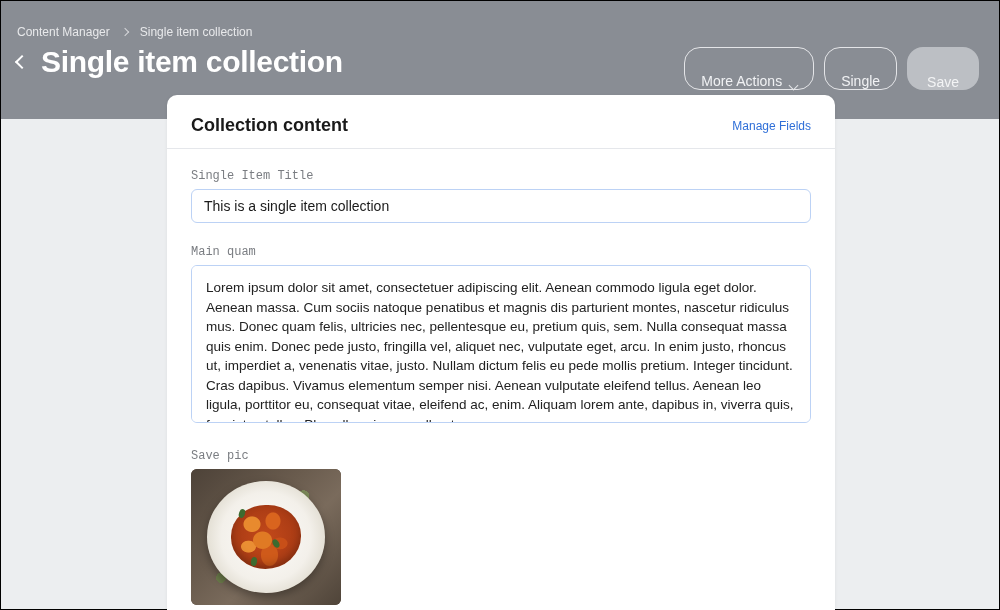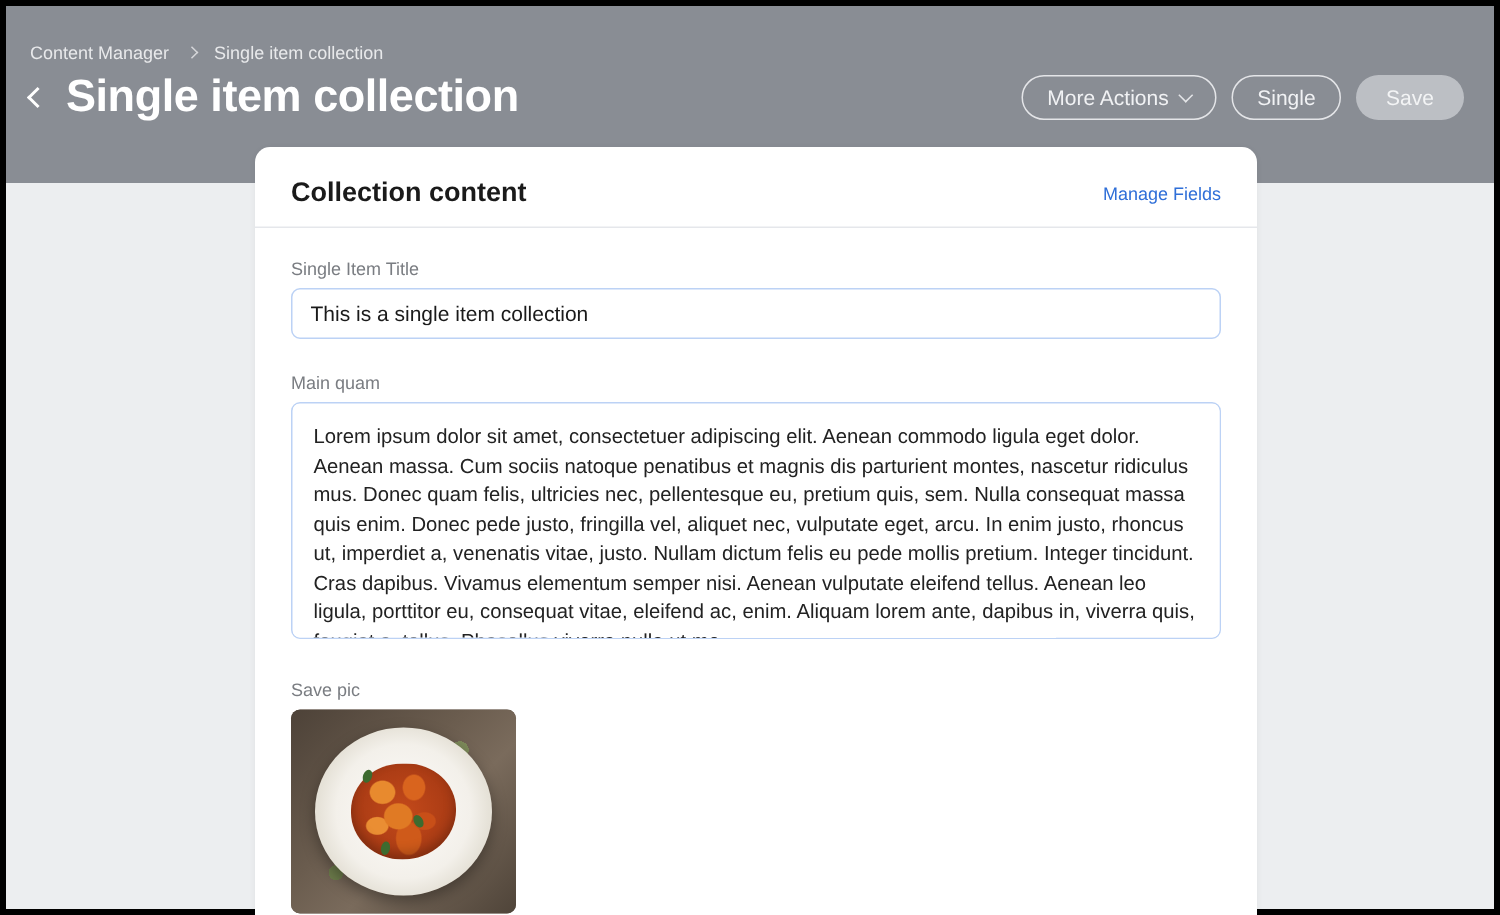--- a/index.html
+++ b/index.html
@@ -1,35 +1,35 @@
 <!DOCTYPE html>
 <html><head>
 <meta charset="utf-8">
 <style>
   * { box-sizing: border-box; margin: 0; padding: 0; }
   html, body { width: 1000px; height: 610px; font-family: -apple-system, BlinkMacSystemFont, "Segoe UI", Helvetica, Arial, sans-serif; background: #fff; overflow: hidden; }
-  .frame { width: 1000px; height: 610px; border: 4px solid #000000; position: relative; background: #a21caf; }
+  .frame { width: 1000px; height: 610px; border: 1px solid #000000; position: relative; background: #a21caf; }
   .header-bar { background: #898d94; height: 118px; padding: 24px 16px 0 16px; position: relative; }
   .breadcrumb { display: flex; align-items: center; gap: 12px; font-size: 12px; color: #e8e9eb; margin-bottom: 6px; }
   .breadcrumb .chev { width: 6px; height: 6px; border-right: 1.5px solid #d6d7da; border-top: 1.5px solid #d6d7da; transform: rotate(45deg); display: inline-block; }
   .title-row { display: flex; align-items: center; gap: 14px; }
   .back-chevron { width: 10px; height: 10px; border-left: 2.5px solid #ffffff; border-bottom: 2.5px solid #ffffff; transform: rotate(45deg); cursor: pointer; }
   .page-title { color: #fff; font-size: 30px; font-weight: 700; letter-spacing: -0.3px; }
   .header-actions { position: absolute; right: 20px; top: 46px; display: flex; gap: 10px; align-items: center; }
-  .btn { border-radius: 16px; height: 30px; padding: 0 16px; font-size: 14px; display: inline-flex; align-items: center; gap: 8px; cursor: pointer; background: transparent; }
+  .btn { border-radius: 16px; height: 43px; padding: 0 16px; font-size: 14px; display: inline-flex; align-items: flex-end; gap: 8px; cursor: pointer; background: transparent; }
   .btn-outline { border: 1px solid #e4e5e8; color: #f1f2f4; }
   .btn-save { border: none; background: #bcbfc4; color: #f3f4f5; cursor: default; padding: 0 20px; }
   .btn .dd { width: 7px; height: 7px; border-right: 1.5px solid #e4e5e8; border-bottom: 1.5px solid #e4e5e8; transform: rotate(45deg); margin-top: -3px; }
   .content-area { background: #eceef0; position: absolute; top: 118px; left: 0; right: 0; bottom: 0; }
   .card { background: #fff; border-radius: 10px; position: absolute; top: -24px; left: 166px; width: 668px; min-height: 540px; box-shadow: 0 1px 4px rgba(0,0,0,0.06); }
   .card-header { display: flex; justify-content: space-between; align-items: center; padding: 20px 24px 12px 24px; border-bottom: 1px solid #e5e7eb; }
   .card-title { font-size: 18px; font-weight: 700; color: #1a1a1a; }
   .manage-link { color: #2f6fd8; font-size: 12px; cursor: pointer; }
   .card-body { padding: 20px 24px 24px 24px; }
-  .field-label { font-size: 12px; color: #7a7d82; margin-bottom: 6px; display: block; }
+  .field-label { font-size: 12px; color: #7a7d82; margin-bottom: 6px; display: block; font-family: Liberation Mono, monospace; }
   .text-input { width: 100%; border: 1px solid #bcd2f5; border-radius: 6px; padding: 8px 12px; font-size: 14px; color: #1a1a1a; outline: none; font-family: Liberation Sans, sans-serif; }
   .field-group { margin-bottom: 22px; }
   .textarea { width: 100%; border: 1px solid #bcd2f5; border-radius: 6px; padding: 12px 14px; font-size: 13.5px; color: #222; line-height: 1.45; resize: none; height: 158px; font-family: inherit; outline: none; }
   .image-thumb { width: 150px; height: 136px; border-radius: 6px; overflow: hidden; position: relative; background: #5a4b3f; }
   
   .plate-bg { position: absolute; inset: 0; background:
       radial-gradient(circle at 75% 20%, #7d8a5a 0 6px, transparent 6px),
       radial-gradient(circle at 20% 80%, #6b7a4a 0 5px, transparent 5px),
       linear-gradient(135deg, #4d4238 0%, #6a5c4e 40%, #7a6b5c 60%, #4f4439 100%);
   }

